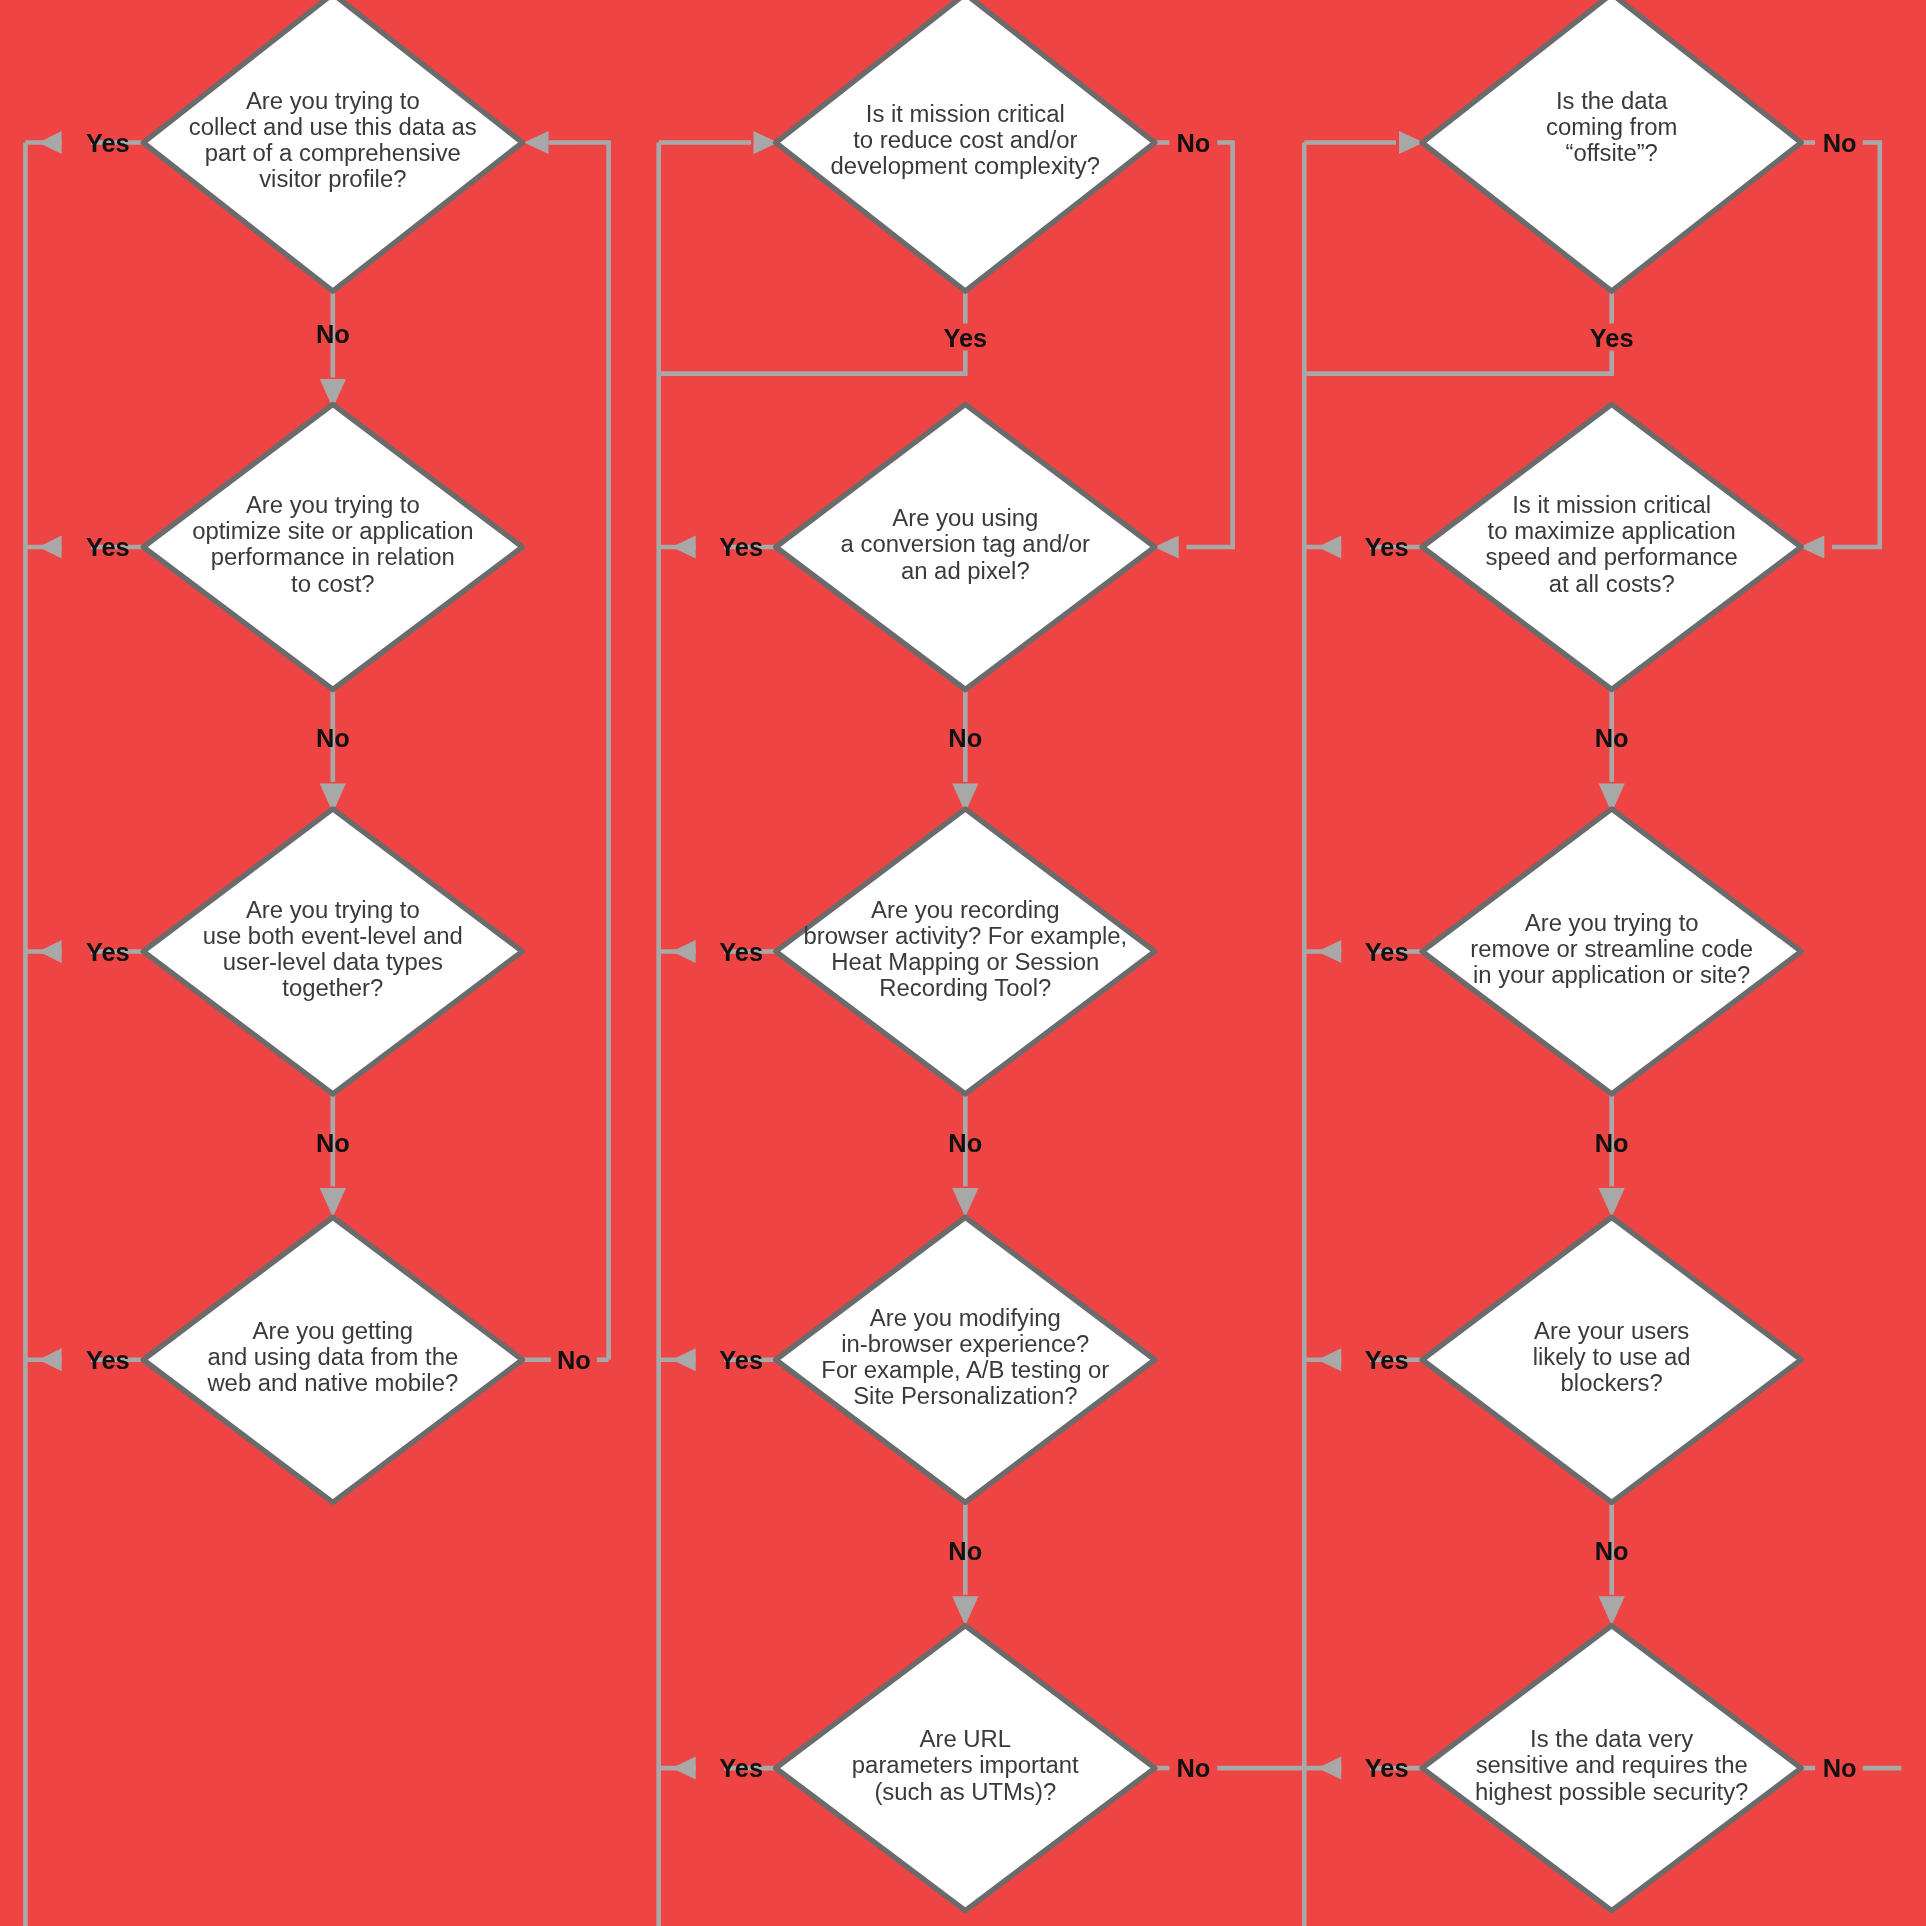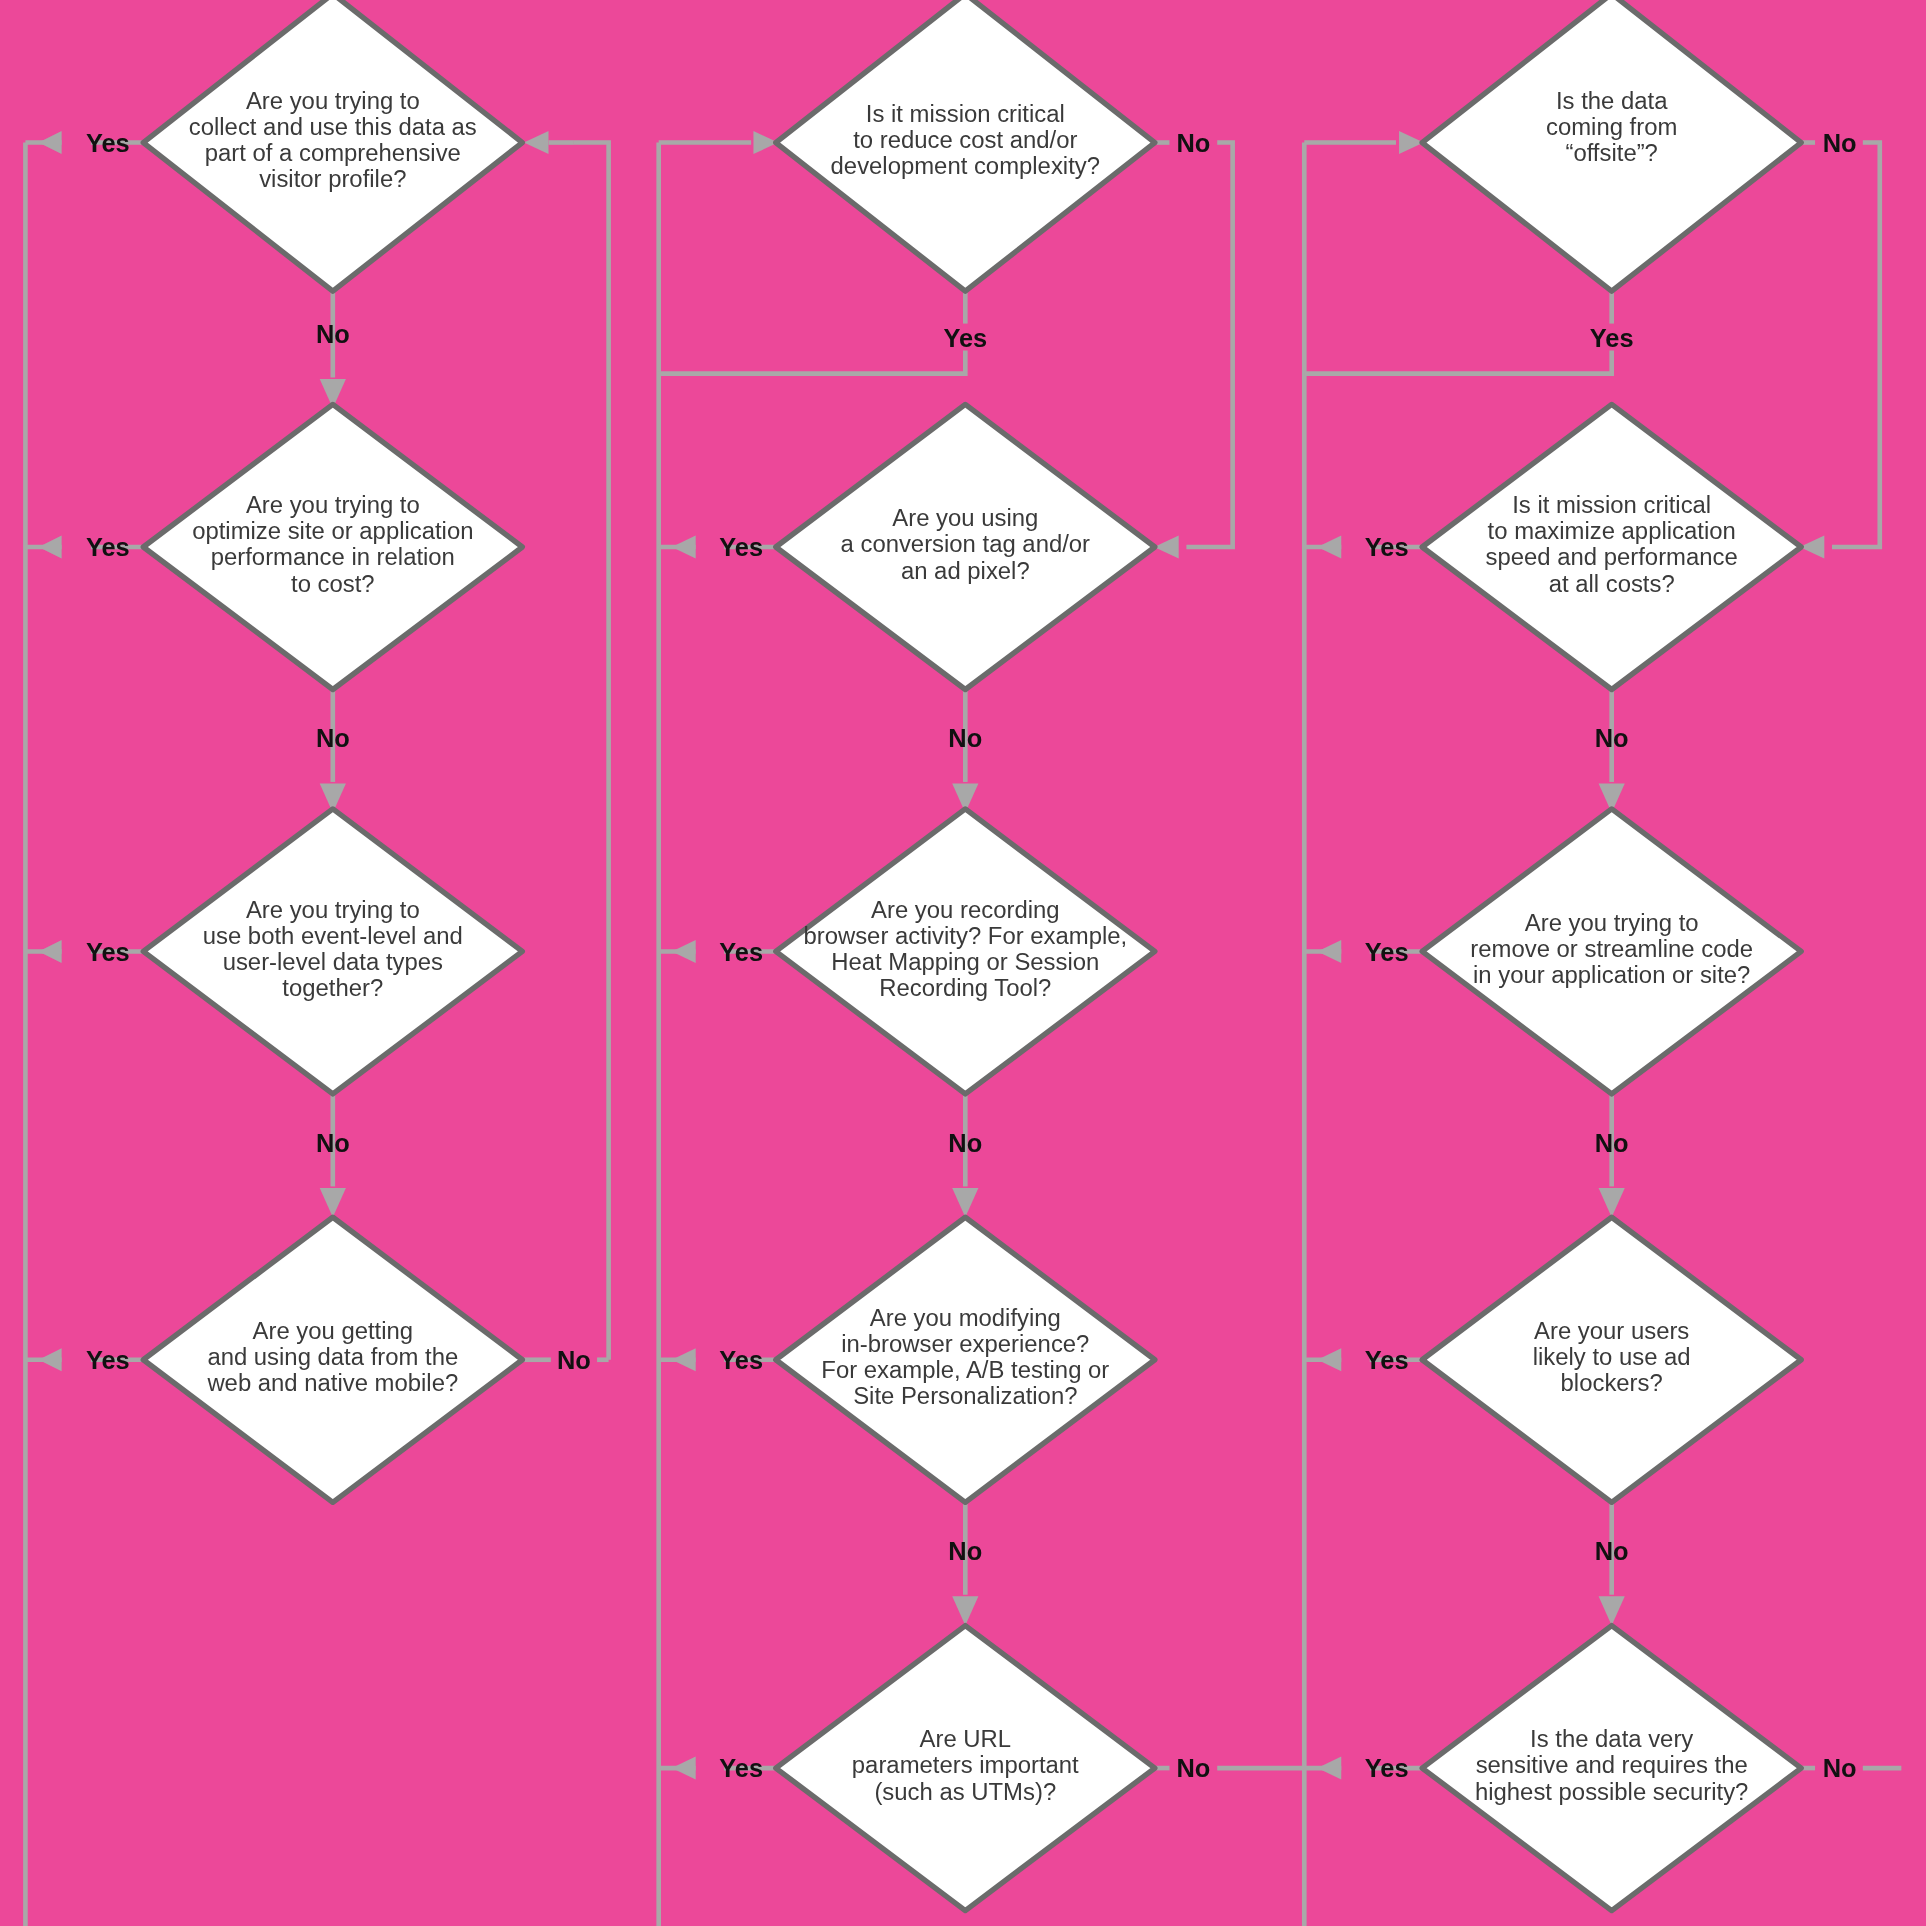--- a/index.html
+++ b/index.html
@@ -1,17 +1,17 @@
 <!DOCTYPE html>
 <html style="font-size:12.3px"><head>
 <meta charset="utf-8">
 <style>
   html,body{margin:0;padding:0;background:#ffffff;}
   body{width:1926px;height:1926px;font-family:"Liberation Sans",sans-serif;overflow:hidden;}
-  #stage{position:relative;width:1926px;height:1926px;background:#ec4899;}
+  #stage{position:relative;width:1926px;height:1926px;background:#ef4444;}
   svg.flow{position:absolute;left:0;top:0;width:1926px;height:1926px;}
   .dia-shape{fill:#ffffff;stroke:#6b6b6b;stroke-width:7;stroke-linejoin:round;}
   .conn{stroke:#a8a8a8;stroke-width:6;fill:none;stroke-linecap:butt;}
   .conn-head{fill:#a8a8a8;}
   .q-text{font-family:"Liberation Sans",sans-serif;font-size:31px;fill:#3a3a3a;}
   .lbl{font-family:"Liberation Sans",sans-serif;font-size:33px;font-weight:bold;fill:#111111;}
   .lbl-mid{text-anchor:middle;}
 </style>
 </head>
 <body>

